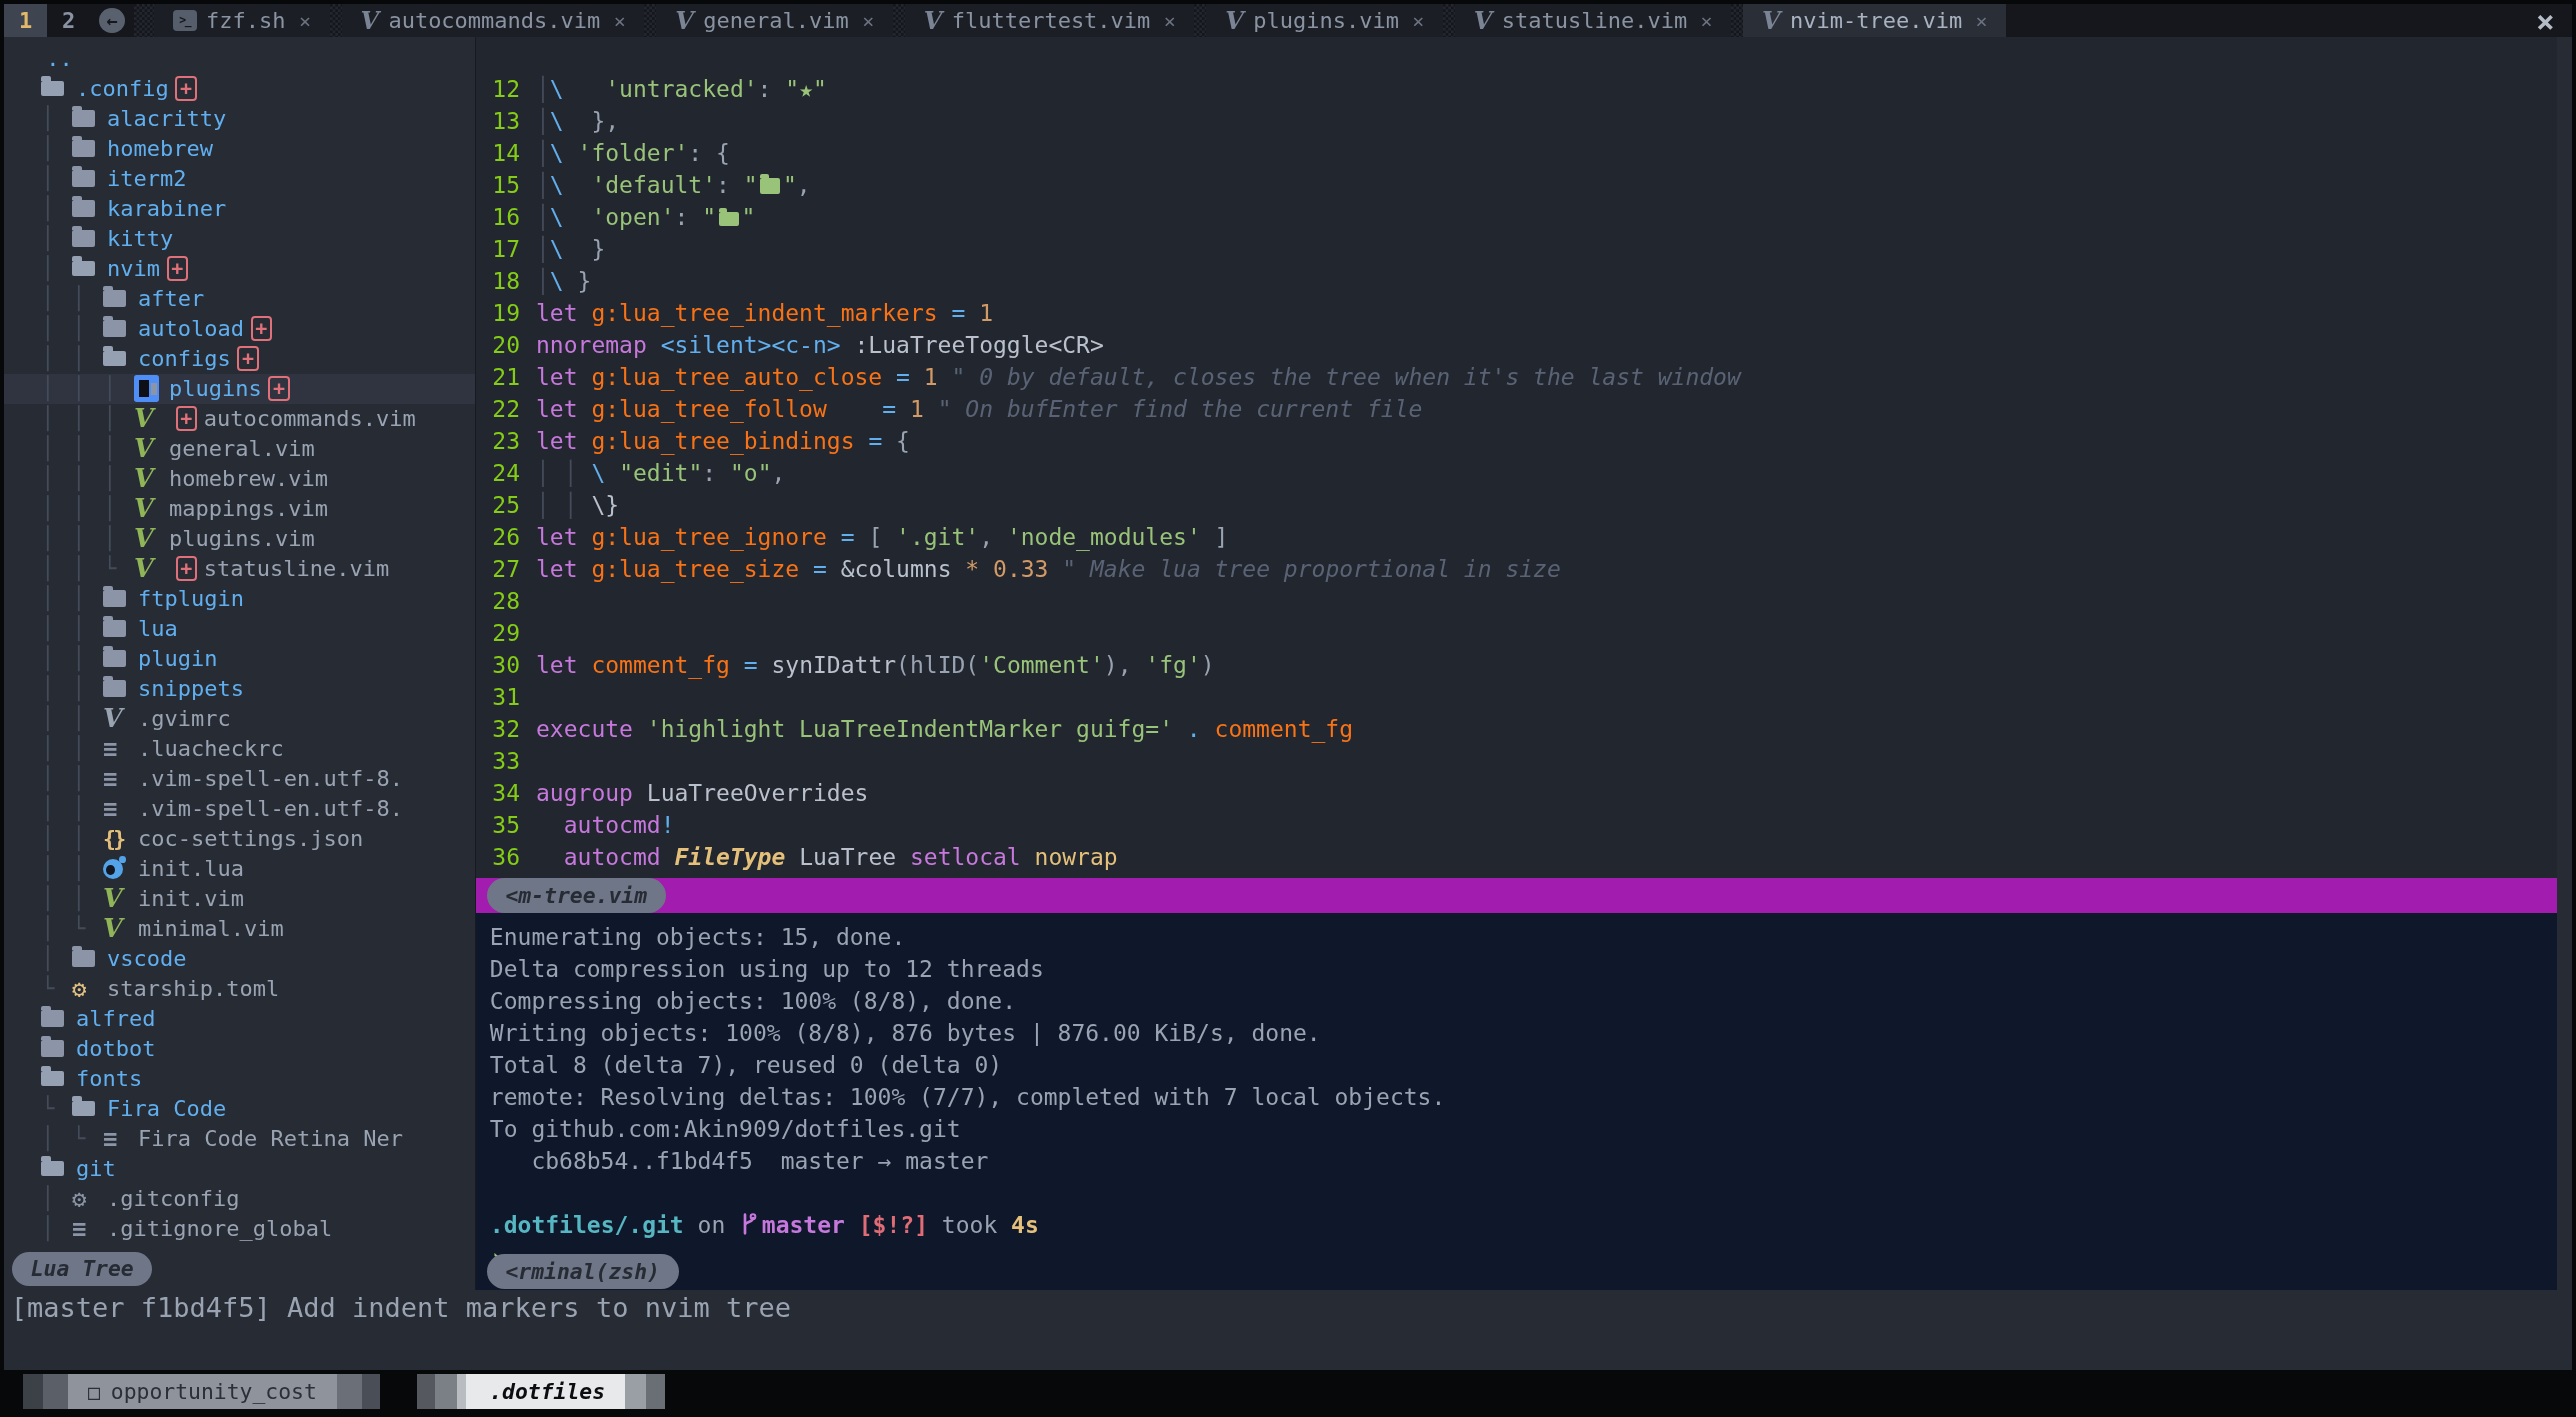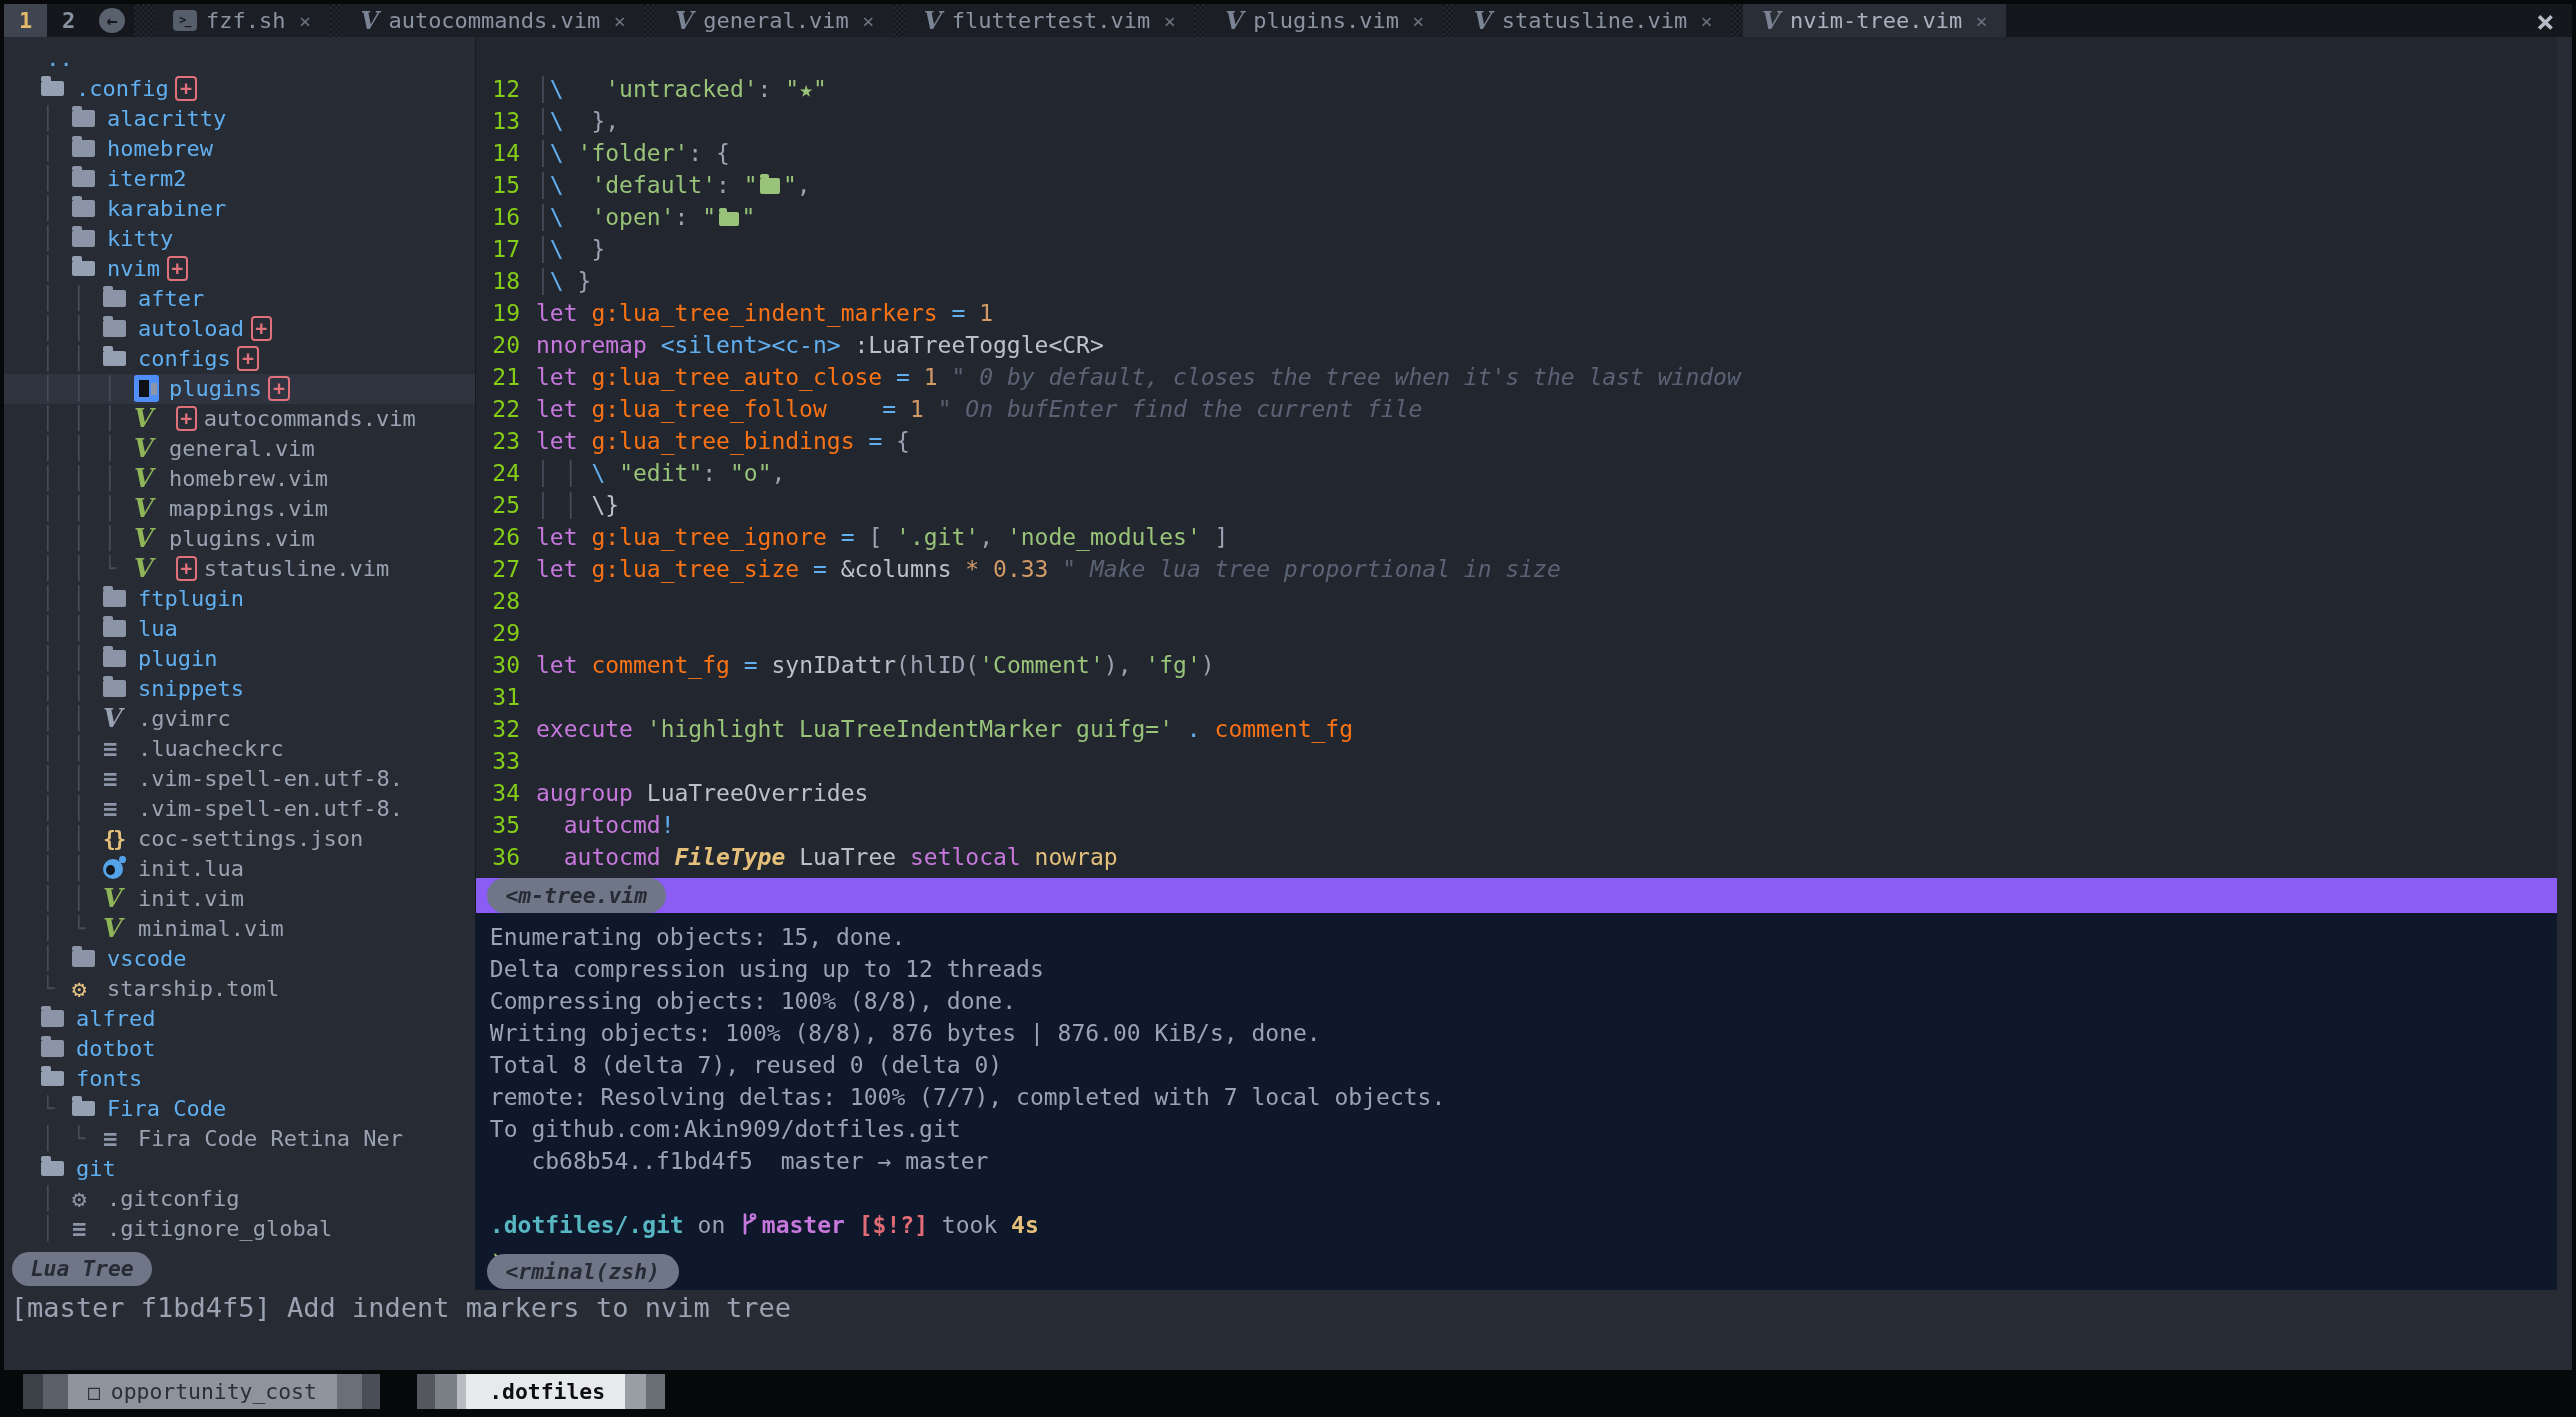--- a/index.html
+++ b/index.html
@@ -73,40 +73,40 @@
   .s-fn{color:#bac1cc;}
   .s-guide{color:#454c59;}
   .s-ftype{color:#e5c07b;font-weight:bold;font-style:italic;}
   .s-yel{color:#e5c07b;}
   .g-folder,.g-folder-open{display:inline-block;width:20px;height:15.4px;background:#98c379;border-radius:2px;
     position:relative;margin:0 2.7px;vertical-align:-0.7px;}
   .g-folder::before,.g-folder-open::before{content:"";position:absolute;top:-4px;left:0;width:8.7px;height:4px;
     background:#98c379;border-radius:2px 2px 0 0;}
   .g-folder-open{height:14px;}
 
-  .winbar{height:35px;background:#8b5cf6;display:flex;align-items:center;padding-left:10.7px;}
+  .winbar{height:35px;background:#a21caf;display:flex;align-items:center;padding-left:10.7px;}
 
   
   .terminal{flex:1;background:#0f172a;position:relative;padding-top:8px;overflow:hidden;}
   .tl{height:32px;line-height:32px;white-space:pre;font-size:23px;color:#9aa3b2;}
   .s-cyanb{color:#56b6c2;font-weight:bold;}
   .s-magb{color:#c678dd;font-weight:bold;}
   .s-redb{color:#e06c75;font-weight:bold;}
   .s-yelb{color:#e5c07b;font-weight:bold;}
   .s-grn{color:#98c379;font-weight:bold;}
   .g-branch{display:inline-block;vertical-align:-2.7px;margin-right:2.7px;}
   .term-pill{position:absolute;left:10.7px;bottom:1.3px;}
 
   
   .msgline{height:80px;background:#272b33;color:#9aa3b2;font-size:27px;line-height:35px;padding-left:6.7px;}
   .statusbar{height:43px;background:#07080a;display:flex;align-items:center;font-size:21.4px;}
   .sb-seg{height:35px;flex:none;}
   .sb-pill{height:35px;display:flex;align-items:center;padding:0 20px;gap:10.7px;white-space:nowrap;flex:none;}
   .sb-pill .sq{font-size:20px;}
-  .sb-dotfiles{font-weight:bold;padding-left:23px;}
+  .sb-dotfiles{font-weight:bold;font-style:italic;padding-left:23px;}
   .sb-gap{width:37px;flex:none;}
   .sb-lead{width:18.7px;flex:none;}
 </style>
 </head>
 <body>
 
 <div id="frame">
 
   <div class="tabbar">
     <div style="display:flex;">

